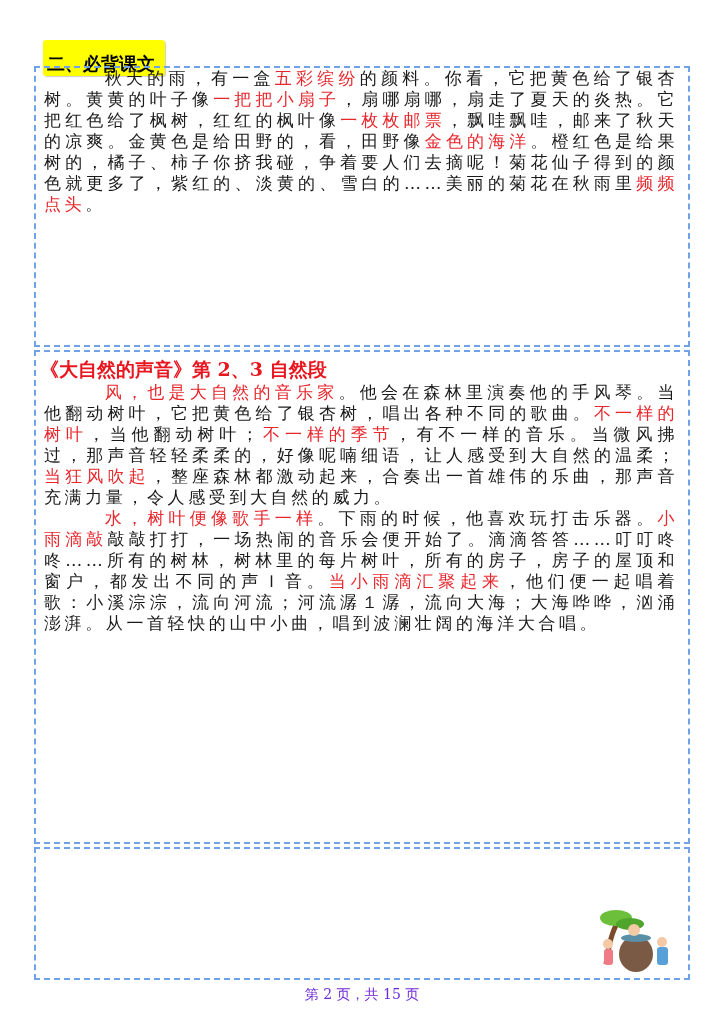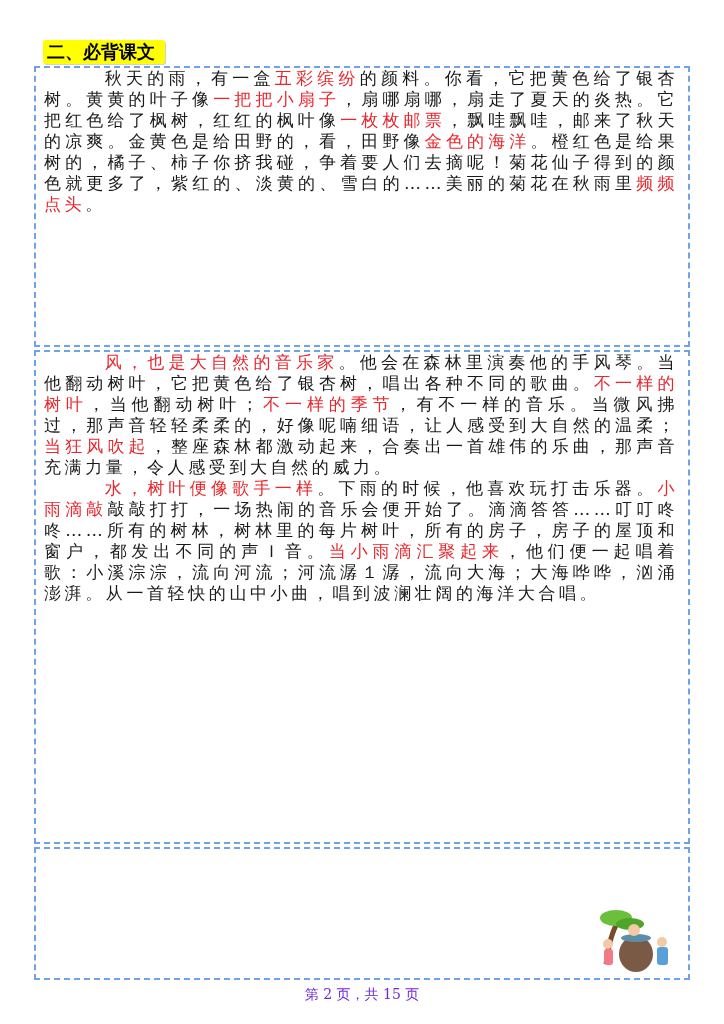--- a/index.html
+++ b/index.html
@@ -1,18 +1,18 @@
 <!DOCTYPE html>
 <html><head>
 <meta charset="utf-8">
 <style>
   html, body { margin: 0; padding: 0; background: #ffffff; }
   body { width: 724px; height: 1024px; position: relative; overflow: hidden;
          font-family: "DejaVu Serif", "Liberation Serif", serif; color: #1a1a1a; }
-  .section-tag { position: absolute; left: 43px; top: 40px; height: 24px; padding: 0 10px 0 4px;
+  .section-tag { position: absolute; left: 43px; top: 40px; height: 24px; padding: 12px 10px 0 4px;
                  background: #ffff00; border-radius: 3px; font-size: 18px; line-height: 24px;
                  color: #000; font-weight: bold; box-shadow: 1px 1px 1px rgba(0,0,0,0.2); }
   .box { position: absolute; left: 34px; width: 656px; border: 2px dashed #6fa2e6; box-sizing: border-box; }
   .box-title { color: #e8161e; font-weight: bold; font-size: 19px; margin: 4px 0 0 4px; line-height: 26px; }
   .box-title .plain { color: #e8161e; font-weight: normal; }
   .para { font-size: 17px; line-height: 21px; letter-spacing: 3.6px; margin: 0 10px 0 8px; text-align: justify; }
   .para .indent { display: inline-block; width: 60px; }
   .red { color: #e8262c; }
   .footer { position: absolute; top: 986px; left: 0; width: 724px; text-align: center; font-size: 14px; color: #6d28d9; }
   .illustration { position: absolute; right: 10px; bottom: 4px; width: 90px; height: 70px; }
@@ -20,20 +20,21 @@
 </head>
 <body>
 
 <div class="section-tag">二、必背课文</div>
 
 <div class="box" style="top:66px; height:281px;">
   <div class="para"><span class="indent"></span><span>秋天的雨，有一盒</span><span class="red">五彩缤纷</span><span>的颜料。你看，它把黄色给了银杏树。黄黄的叶子像</span><span class="red">一把把小扇子</span><span>，扇哪扇哪，扇走了夏天的炎热。它把红色给了枫树，红红的枫叶像</span><span class="red">一枚枚邮票</span><span>，飘哇飘哇，邮来了秋天的凉爽。金黄色是给田野的，看，田野像</span><span class="red">金色的海洋</span><span>。橙红色是给果树的，橘子、柿子你挤我碰，争着要人们去摘呢！菊花仙子得到的颜色就更多了，紫红的、淡黄的、雪白的……美丽的菊花在秋雨里</span><span class="red">频频点头</span><span>。</span></div>
 </div>
 
 <div class="box" style="top:350px; height:494px;">
+  <div class="box-title">《大自然的声音》第 2、3 自然段</div>
   <div class="para"><span class="indent"></span><span class="red">风，也是大自然的音乐家</span><span>。他会在森林里演奏他的手风琴。当他翻动树叶，它把黄色给了银杏树，唱出各种不同的歌曲。</span><span class="red">不一样的树叶</span><span>，当他翻动树叶；</span><span class="red">不一样的季节</span><span>，有不一样的音乐。当微风拂过，那声音轻轻柔柔的，好像呢喃细语，让人感受到大自然的温柔；</span><span class="red">当狂风吹起</span><span>，整座森林都激动起来，合奏出一首雄伟的乐曲，那声音充满力量，令人感受到大自然的威力。</span></div>
   <div class="para"><span class="indent"></span><span class="red">水，树叶便像歌手一样</span><span>。下雨的时候，他喜欢玩打击乐器。</span><span class="red">小雨滴敲</span><span>敲敲打打，一场热闹的音乐会便开始了。滴滴答答……叮叮咚咚……所有的树林，树林里的每片树叶，所有的房子，房子的屋顶和窗户，都发出不同的声Ｉ音。</span><span class="red">当小雨滴汇聚起来</span><span>，他们便一起唱着歌：小溪淙淙，流向河流；河流潺１潺，流向大海；大海哗哗，汹涌澎湃。从一首轻快的山中小曲，唱到波澜壮阔的海洋大合唱。</span></div>
 </div>
 
 <div class="box" style="top:847px; height:133px;">
   <svg class="illustration" viewBox="0 0 90 70">
     <path d="M18 60 Q22 30 30 18" stroke="#7a4a2a" stroke-width="5" fill="none"></path>
     <ellipse cx="28" cy="14" rx="16" ry="8" fill="#6bbf3a"></ellipse>
     <ellipse cx="42" cy="20" rx="14" ry="6" fill="#4fa52c"></ellipse>
     <ellipse cx="48" cy="50" rx="17" ry="18" fill="#7b5a45"></ellipse>

